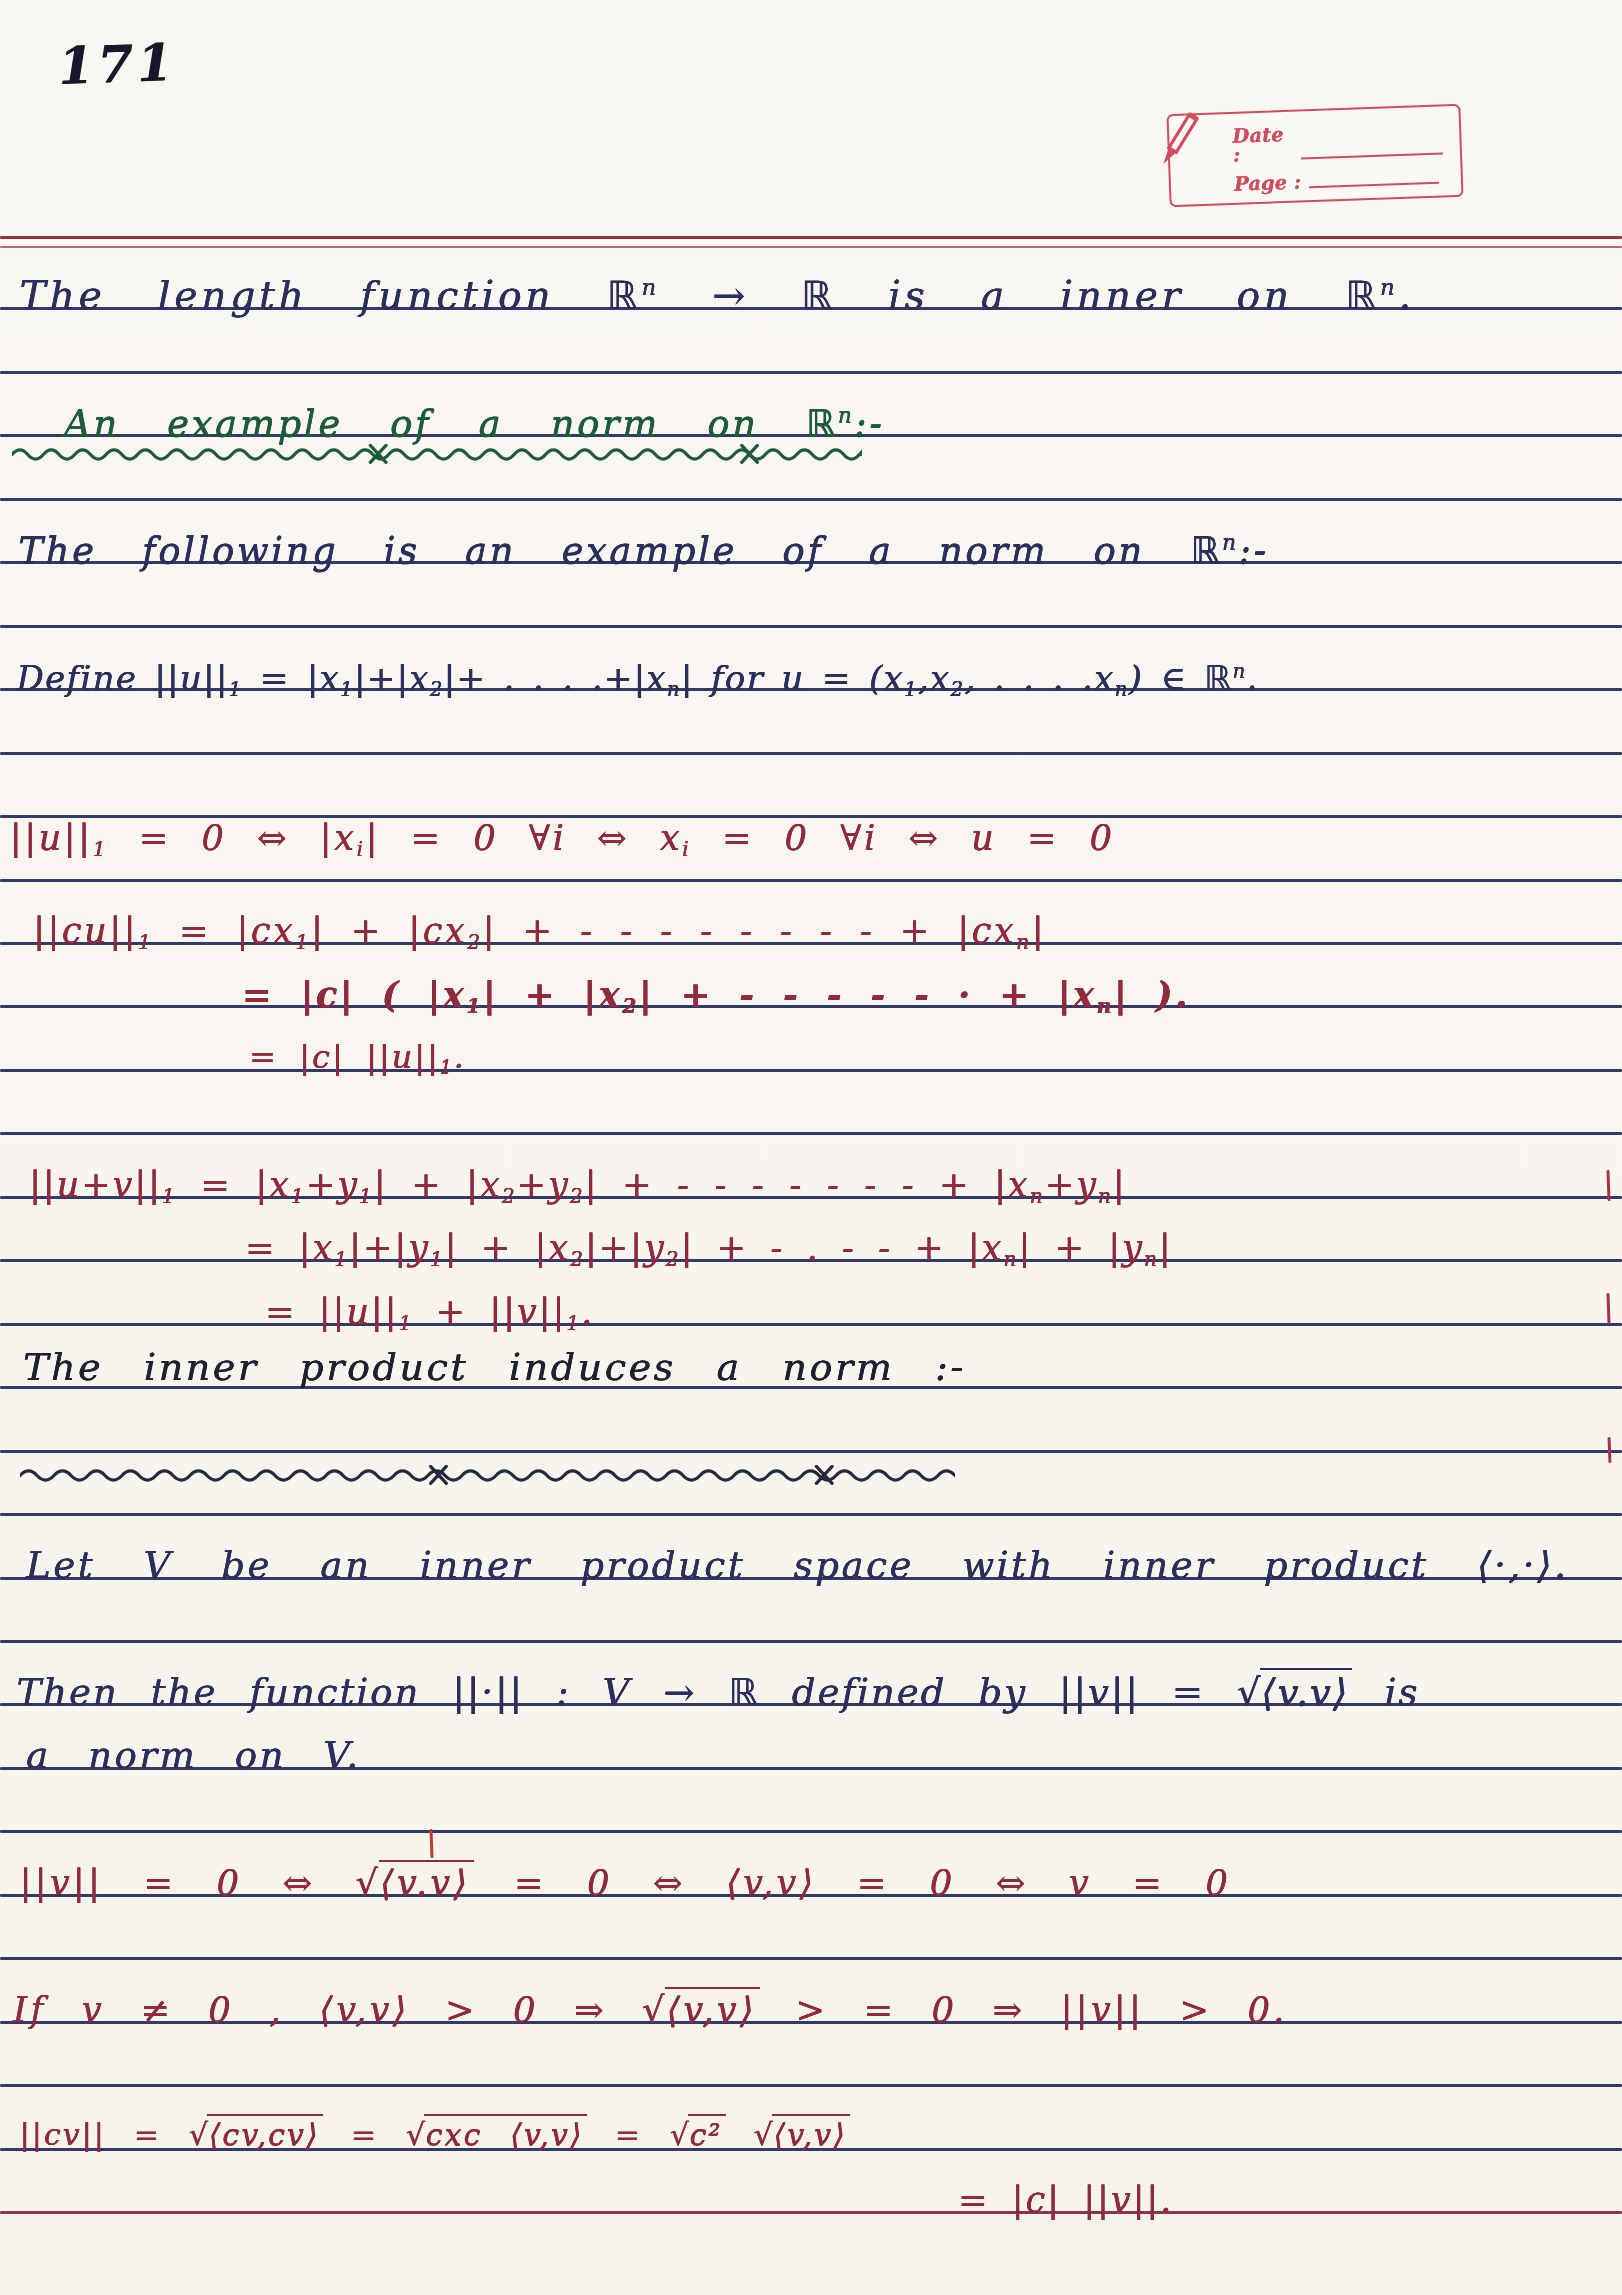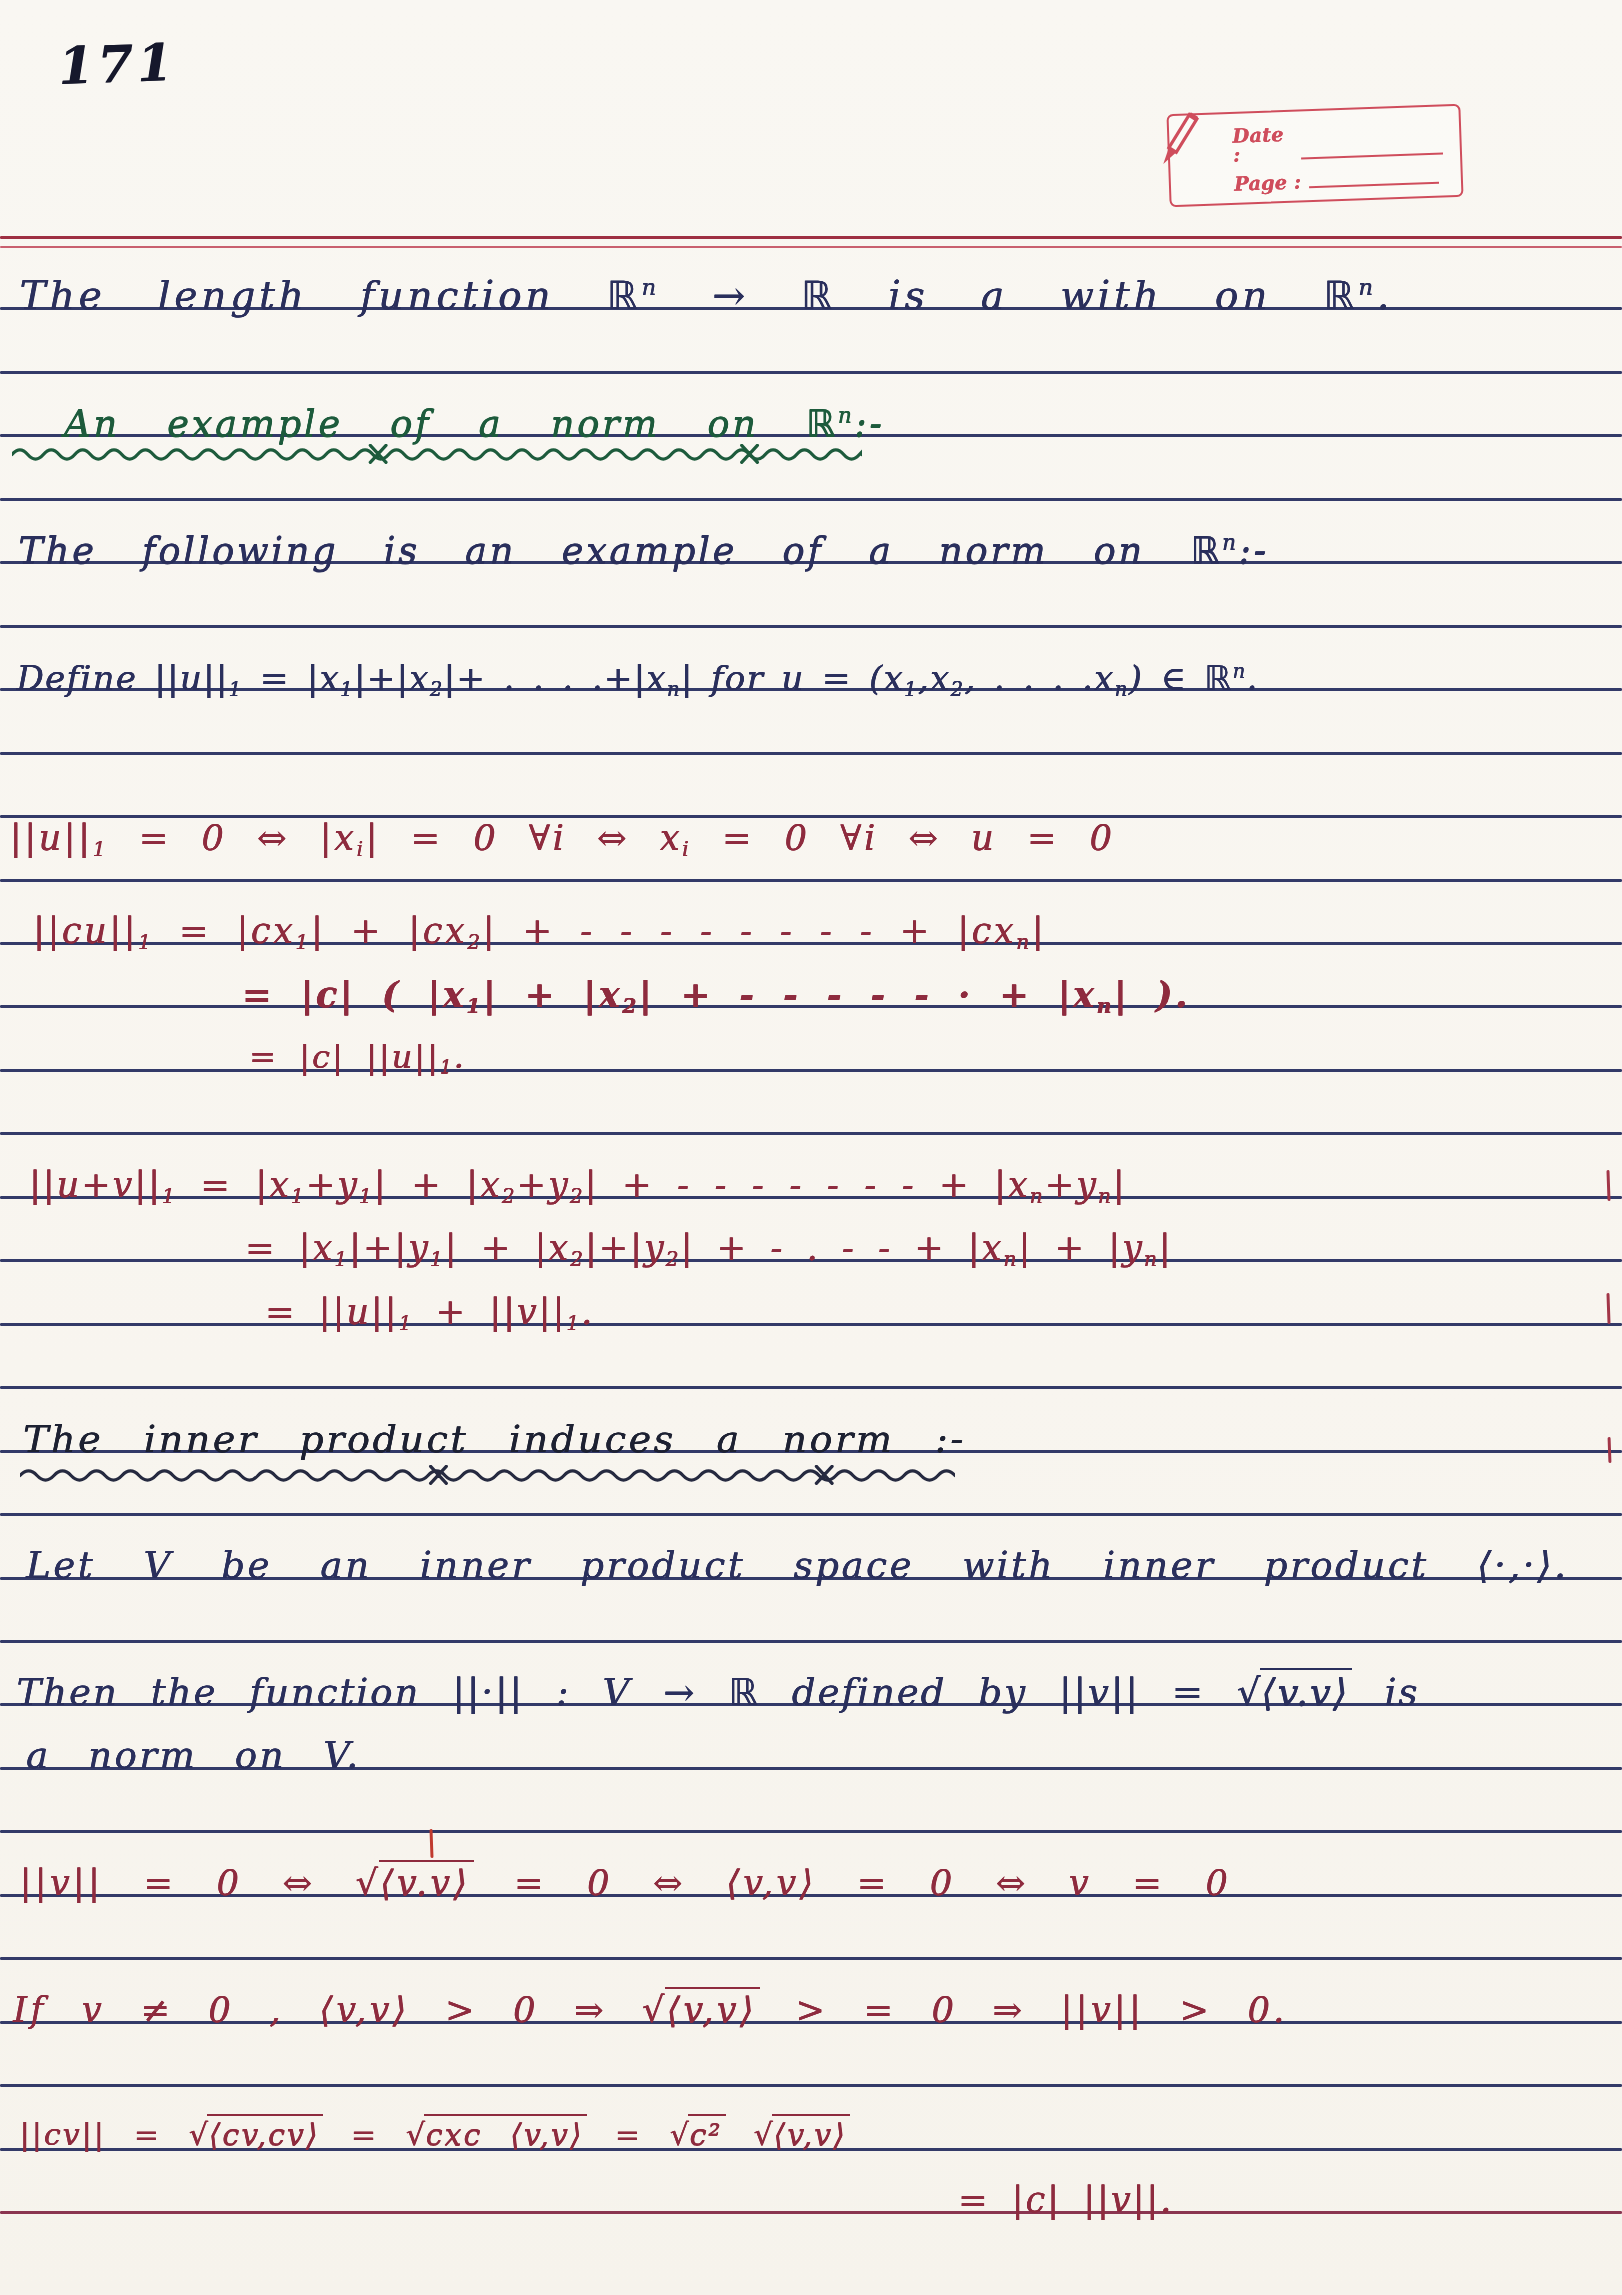--- a/index.html
+++ b/index.html
@@ -91,32 +91,32 @@
       <div class="rule" style="top: 1640px; height: 2.6px; background: rgb(51, 58, 104);"></div>
       <div class="rule" style="top: 1703px; height: 2.6px; background: rgb(51, 58, 104);"></div>
       <div class="rule" style="top: 1767px; height: 2.6px; background: rgb(51, 58, 104);"></div>
       <div class="rule" style="top: 1830px; height: 2.6px; background: rgb(51, 58, 104);"></div>
       <div class="rule" style="top: 1894px; height: 2.6px; background: rgb(51, 58, 104);"></div>
       <div class="rule" style="top: 1957px; height: 2.6px; background: rgb(51, 58, 104);"></div>
       <div class="rule" style="top: 2021px; height: 2.6px; background: rgb(51, 58, 104);"></div>
       <div class="rule" style="top: 2084px; height: 2.6px; background: rgb(51, 58, 104);"></div>
       <div class="rule" style="top: 2148px; height: 2.6px; background: rgb(51, 58, 104);"></div>
       <div class="rule" style="top: 2211px; height: 2.6px; background: rgb(138, 53, 80);"></div>
-      <div class="hline" style="left: 19.6px; top: 276px; font-size: 39px; color: rgb(42, 47, 92); word-spacing: 36px; letter-spacing: 3.9px;"><span>The length function ℝ</span><span class="sup">n</span><span> → ℝ is a with on ℝ</span><span class="sup">n</span><span>.</span></div>
+      <div class="hline" style="left: 19.6px; top: 276px; font-size: 39px; color: rgb(42, 47, 92); word-spacing: 36px; letter-spacing: 3.9px;"><span>The length function ℝ</span><span class="sup">n</span><span> → ℝ is a inner on ℝ</span><span class="sup">n</span><span>.</span></div>
       <div class="hline" style="left: 20px; top: 405px; font-size: 37px; color: rgb(29, 91, 60); word-spacing: 33px; letter-spacing: 2.6px; margin-left: 44px;"><span>An example of a norm on ℝ</span><span class="sup">n</span><span>:-</span></div>
       <div class="hline" style="left: 18.3px; top: 532px; font-size: 37px; color: rgb(42, 47, 92); word-spacing: 31px; letter-spacing: 2.6px;"><span>The following is an example of a norm on ℝ</span><span class="sup">n</span><span>:-</span></div>
       <div class="hline" style="left: 16.4px; top: 661px; font-size: 34px; color: rgb(42, 47, 92); word-spacing: 5.2px; letter-spacing: 1.3px;"><span>Define ||u||</span><span class="sub">1</span><span> = |x</span><span class="sub">1</span><span>|+|x</span><span class="sub">2</span><span>|+ . . . .+|x</span><span class="sub">n</span><span>| for u = (x</span><span class="sub">1</span><span>,x</span><span class="sub">2</span><span>, . . . .x</span><span class="sub">n</span><span>) ∈ ℝ</span><span class="sup">n</span><span>.</span></div>
       <div class="hline" style="left: 9.8px; top: 821px; font-size: 35px; color: rgb(142, 43, 62); word-spacing: 17px; letter-spacing: 2.6px;"><span>||u||</span><span class="sub">1</span><span> = 0 ⇔ |x</span><span class="sub">i</span><span>| = 0 ∀i ⇔ x</span><span class="sub">i</span><span> = 0 ∀i ⇔ u = 0</span></div>
       <div class="hline" style="left: 33px; top: 914px; font-size: 35px; color: rgb(142, 43, 62); word-spacing: 11.8px; letter-spacing: 2.6px;"><span>||cu||</span><span class="sub">1</span><span> = |cx</span><span class="sub">1</span><span>| + |cx</span><span class="sub">2</span><span>| + - - - - - - - - + |cx</span><span class="sub">n</span><span>|</span></div>
       <div class="hline" style="left: 242px; top: 977px; font-size: 35px; color: rgb(142, 43, 62); word-spacing: 11.8px; letter-spacing: 2.6px; font-weight: bold;"><span>= |c| ( |x</span><span class="sub">1</span><span>| + |x</span><span class="sub">2</span><span>| + - - - - - · + |x</span><span class="sub">n</span><span>| ).</span></div>
       <div class="hline" style="left: 249px; top: 1041px; font-size: 32px; color: rgb(142, 43, 62); word-spacing: 9.2px; letter-spacing: 2px;"><span>= |c| ||u||</span><span class="sub">1</span><span>.</span></div>
       <div class="hline" style="left: 29px; top: 1168px; font-size: 35px; color: rgb(142, 43, 62); word-spacing: 10.5px; letter-spacing: 2px;"><span>||u+v||</span><span class="sub">1</span><span> = |x</span><span class="sub">1</span><span>+y</span><span class="sub">1</span><span>| + |x</span><span class="sub">2</span><span>+y</span><span class="sub">2</span><span>| + - - - - - - - + |x</span><span class="sub">n</span><span>+y</span><span class="sub">n</span><span>|</span></div>
       <div class="hline" style="left: 245px; top: 1231px; font-size: 35px; color: rgb(142, 43, 62); word-spacing: 9.2px; letter-spacing: 2px;"><span>= |x</span><span class="sub">1</span><span>|+|y</span><span class="sub">1</span><span>| + |x</span><span class="sub">2</span><span>|+|y</span><span class="sub">2</span><span>| + - . - - + |x</span><span class="sub">n</span><span>| + |y</span><span class="sub">n</span><span>|</span></div>
       <div class="hline" style="left: 265px; top: 1295px; font-size: 35px; color: rgb(142, 43, 62); word-spacing: 9.2px; letter-spacing: 2px;"><span>= ||u||</span><span class="sub">1</span><span> + ||v||</span><span class="sub">1</span><span>.</span></div>
-      <div class="hline" style="left: 23px; top: 1420px; font-size: 38px; color: rgb(29, 33, 50); word-spacing: 26px; letter-spacing: 2.6px;"><span>The inner product induces a norm :-</span></div>
+      <div class="hline" style="left: 23px; top: 1348px; font-size: 38px; color: rgb(29, 33, 50); word-spacing: 26px; letter-spacing: 2.6px;"><span>The inner product induces a norm :-</span></div>
       <div class="hline" style="left: 26px; top: 1547px; font-size: 37px; color: rgb(42, 47, 92); word-spacing: 34px; letter-spacing: 2.6px;"><span>Let V be an inner product space with inner product ⟨·,·⟩.</span></div>
       <div class="hline" style="left: 16.4px; top: 1674px; font-size: 37px; color: rgb(42, 47, 92); word-spacing: 18.3px; letter-spacing: 2px;"><span>Then the function ||·|| : V → ℝ defined by ||v|| = </span><span>√</span><span class="ov">⟨v.v⟩</span><span> is</span></div>
       <div class="hline" style="left: 26px; top: 1737px; font-size: 37px; color: rgb(42, 47, 92); word-spacing: 23px; letter-spacing: 2.6px;"><span>a norm on V.</span></div>
       <div class="hline" style="left: 19.6px; top: 1866px; font-size: 35px; color: rgb(142, 43, 62); word-spacing: 26px; letter-spacing: 3.3px;"><span>||v|| = 0  ⇔ </span><span>√</span><span class="ov">⟨v.v⟩</span><span> = 0  ⇔ ⟨v,v⟩ = 0 ⇔ v = 0</span></div>
       <div class="hline" style="left: 13px; top: 1993px; font-size: 35px; color: rgb(142, 43, 62); word-spacing: 21px; letter-spacing: 3.3px;"><span>If v ≠ 0 , ⟨v,v⟩ &gt; 0 ⇒ </span><span>√</span><span class="ov">⟨v,v⟩</span><span> &gt; = 0 ⇒ ||v|| &gt; 0.</span></div>
       <div class="hline" style="left: 19.6px; top: 2120px; font-size: 30px; color: rgb(142, 43, 62); word-spacing: 16.4px; letter-spacing: 2px;"><span>||cv|| = </span><span>√</span><span class="ov">⟨cv,cv⟩</span><span> = </span><span>√</span><span class="ov">cxc ⟨v,v⟩</span><span> = </span><span>√</span><span class="ov">c²</span><span> </span><span>√</span><span class="ov">⟨v,v⟩</span></div>
       <div class="hline" style="left: 929px; top: 2183px; font-size: 35px; color: rgb(142, 43, 62); word-spacing: 9.2px; letter-spacing: 2px; margin-left: 29px;"><span>= |c| ||v||.</span></div>
       <div class="uwrap" style="left: 11.8px; top: 444px;"><svg width="850" height="21" viewBox="0 0 1300 32">
           <path d="M0 16 Q 12 2 24 16 Q 36 30 48 16 Q 60 2 72 16 Q 84 30 96 16 Q 108 2 120 16 Q 132 30 144 16 Q 156 2 168 16 Q 180 30 192 16 Q 204 2 216 16 Q 228 30 240 16 Q 252 2 264 16 Q 276 30 288 16 Q 300 2 312 16 Q 324 30 336 16 Q 348 2 360 16 Q 372 30 384 16 Q 396 2 408 16 Q 420 30 432 16 Q 444 2 456 16 Q 468 30 480 16 Q 492 2 504 16 Q 516 30 528 16 Q 540 2 552 16 Q 564 30 576 16 Q 588 2 600 16 Q 612 30 624 16 Q 636 2 648 16 Q 660 30 672 16 Q 684 2 696 16 Q 708 30 720 16 Q 732 2 744 16 Q 756 30 768 16 Q 780 2 792 16 Q 804 30 816 16 Q 828 2 840 16 Q 852 30 864 16 Q 876 2 888 16 Q 900 30 912 16 Q 924 2 936 16 Q 948 30 960 16 Q 972 2 984 16 Q 996 30 1008 16 Q 1020 2 1032 16 Q 1044 30 1056 16 Q 1068 2 1080 16 Q 1092 30 1104 16 Q 1116 2 1128 16 Q 1140 30 1152 16 Q 1164 2 1176 16 Q 1188 30 1200 16 Q 1212 2 1224 16 Q 1236 30 1248 16 Q 1260 2 1272 16 Q 1284 30 1296 16 Q 1308 2 1300 16" fill="none" stroke="#1d5b3c" stroke-width="5" stroke-linecap="round"></path>
           <path d="M548 2 L572 28 M572 2 L548 28 M1116 2 L1140 28 M1140 2 L1116 28 " fill="none" stroke="#1d5b3c" stroke-width="5" stroke-linecap="round"></path>

